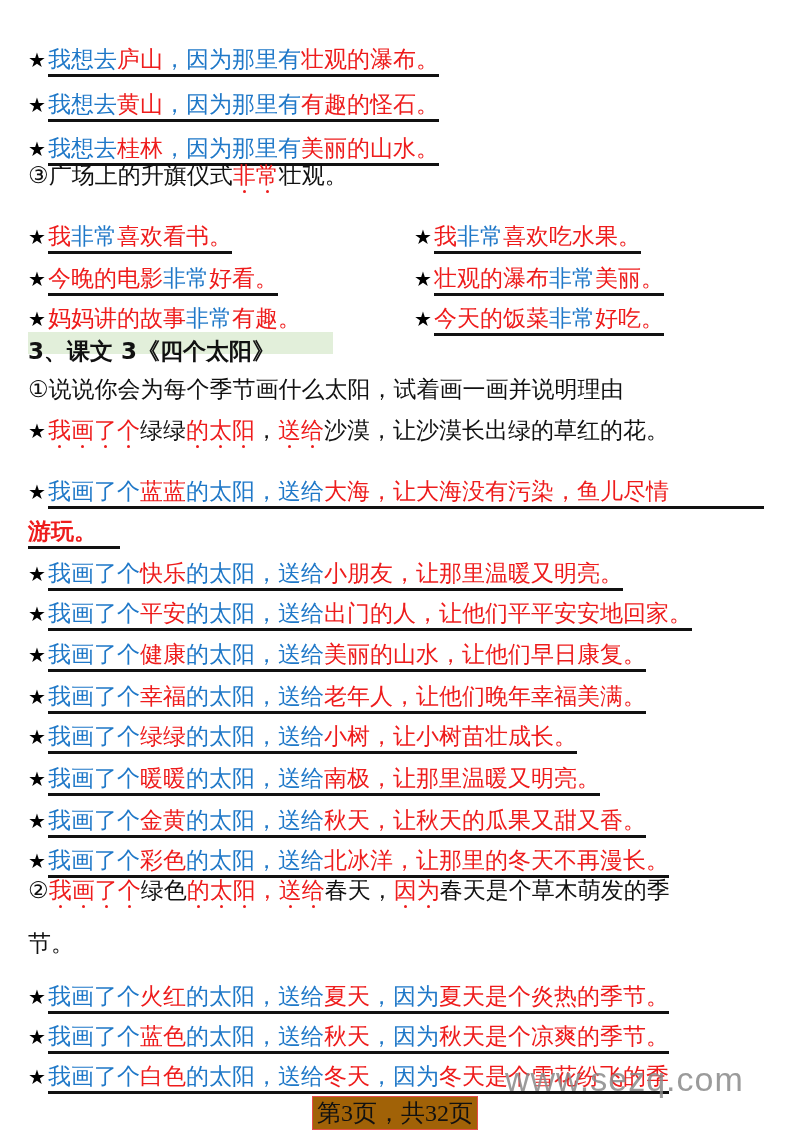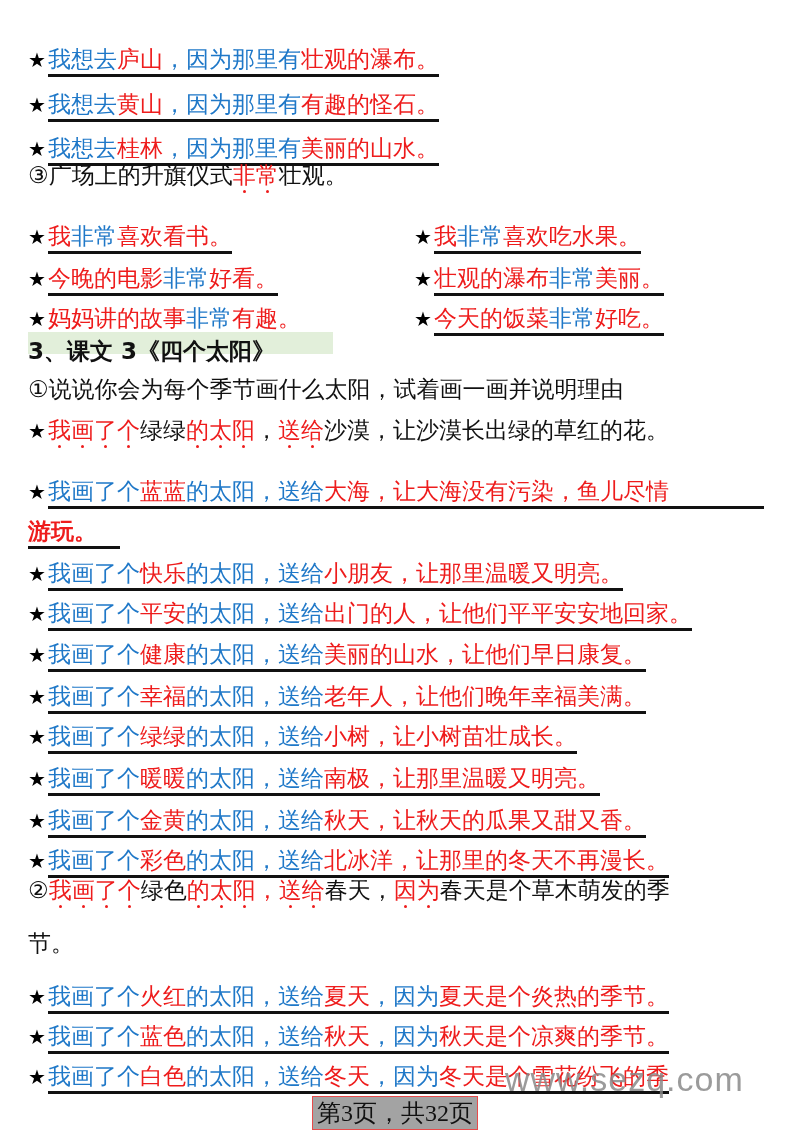--- a/index.html
+++ b/index.html
@@ -25,21 +25,21 @@
   .heading {
     position: absolute; left: 28px; top: 332px; width: 305px; height: 22px;
     background: #e2efda; font-size: 23px; font-weight: bold; line-height: 38px; color: #111;
   }
   .watermark {
     position: absolute; left: 505px; top: 1060px; font-size: 34px; color: #8a8a8a;
     font-family: "Liberation Sans", sans-serif; letter-spacing: 1px; opacity: 0.85; text-align: center;
   }
   .footer {
     position: absolute; left: 312px; top: 1096px; height: 32px; padding: 0 4px;
-    border: 1.5px solid #e84a4a; background: #a3a3a3;
+    border: 1.5px solid #e84a4a; background: #a16207;
     font-family: "Liberation Serif", serif; font-size: 24px; line-height: 32px; color: #111;
   }
 </style>
 </head>
 <body>
 
 <div id="doc">
   <div class="line" style="top:33px"><span class="star">★</span><span class="u"><span class="b">我想去</span><span class="r">庐山</span><span class="b">，因为那里有</span><span class="r">壮观的瀑布。</span></span></div>
   <div class="line" style="top:78px"><span class="star">★</span><span class="u"><span class="b">我想去</span><span class="r">黄山</span><span class="b">，因为那里有</span><span class="r">有趣的怪石。</span></span></div>
   <div class="line" style="top:122px"><span class="star">★</span><span class="u"><span class="b">我想去</span><span class="r">桂林</span><span class="b">，因为那里有</span><span class="r">美丽的山水。</span></span></div>

